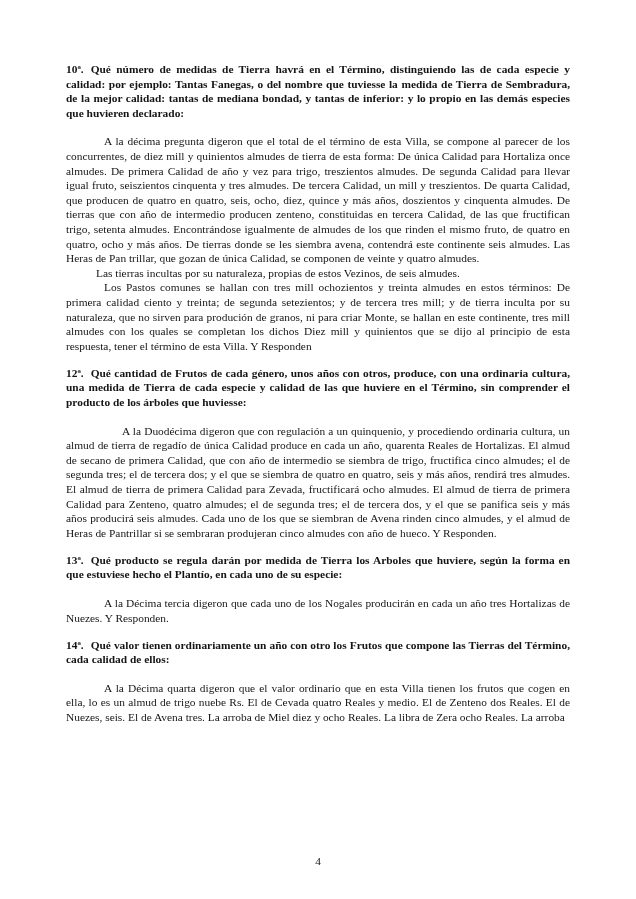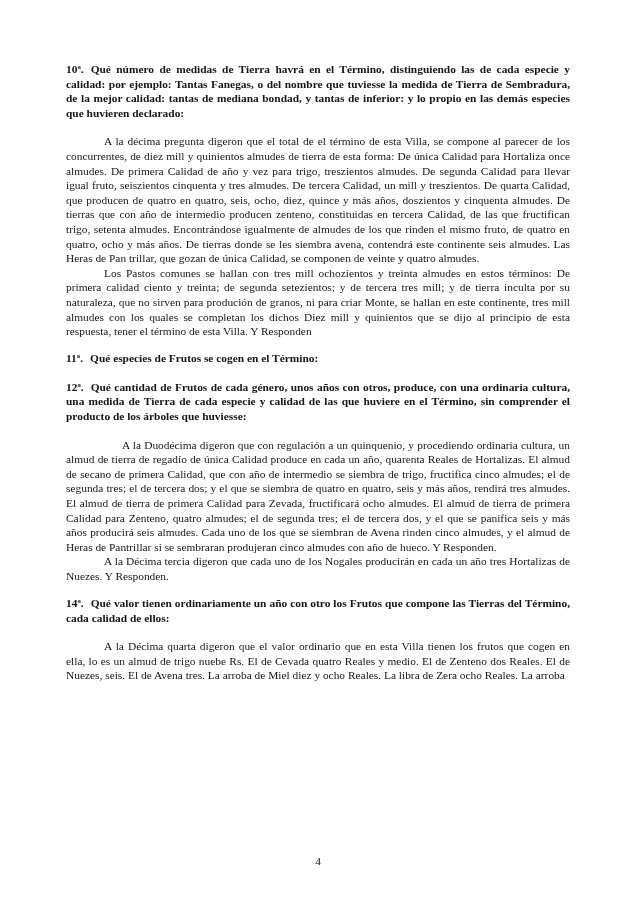--- a/index.html
+++ b/index.html
@@ -60,33 +60,34 @@
 </style>
 </head>
 <body>
 
 <div class="page">
   <div class="content">
 
     <section>
       <p class="q-heading first"><span class="qnum">10ª.</span><span>Qué número de medidas de Tierra havrá en el Término, distinguiendo las de cada especie y calidad: por ejemplo: Tantas Fanegas, o del nombre que tuviesse la medida de Tierra de Sembradura, de la mejor calidad: tantas de mediana bondad, y tantas de inferior: y lo propio en las demás especies que huvieren declarado:</span></p>
       <p class="answer">A la décima pregunta digeron que el total de el término de esta Villa, se compone al parecer de los concurrentes, de diez mill y quinientos almudes de tierra de esta forma: De única Calidad para Hortaliza once almudes. De primera Calidad de año y vez para trigo, treszientos almudes. De segunda Calidad para llevar igual fruto, seiszientos cinquenta y tres almudes. De tercera Calidad, un mill y treszientos. De quarta Calidad, que producen de quatro en quatro, seis, ocho, diez, quince y más años, doszientos y cinquenta almudes. De tierras que con año de intermedio producen zenteno, constituidas en tercera Calidad, de las que fructifican trigo, setenta almudes. Encontrándose igualmente de almudes de los que rinden el mismo fruto, de quatro en quatro, ocho y más años. De tierras donde se les siembra avena, contendrá este continente seis almudes. Las Heras de Pan trillar, que gozan de única Calidad, se componen de veinte y quatro almudes.</p>
+      <p class="answer indent-sm">Las tierras incultas por su naturaleza, propias de estos Vezinos, de seis almudes.</p>
       <p class="answer">Los Pastos comunes se hallan con tres mill ochozientos y treinta almudes en estos términos: De primera calidad ciento y treinta; de segunda setezientos; y de tercera tres mill; y de tierra inculta por su naturaleza, que no sirven para produción de granos, ni para criar Monte, se hallan en este continente, tres mill almudes con los quales se completan los dichos Diez mill y quinientos que se dijo al principio de esta respuesta, tener el término de esta Villa. Y Responden</p>
     </section>
 
     <section>
-      <p class="q-heading"><span class="qnum">11ª.</span><span>Qué especies de Frutos se cogen en el Término:</span></p>
     </section>
 
     <section>
       <p class="q-heading"><span class="qnum">12ª.</span><span>Qué cantidad de Frutos de cada género, unos años con otros, produce, con una ordinaria cultura, una medida de Tierra de cada especie y calidad de las que huviere en el Término, sin comprender el producto de los árboles que huviesse:</span></p>
       <p class="answer indent-lg">A la Duodécima digeron que con regulación a un quinquenio, y procediendo ordinaria cultura, un almud de tierra de regadío de única Calidad produce en cada un año, quarenta Reales de Hortalizas. El almud de secano de primera Calidad, que con año de intermedio se siembra de trigo, fructifica cinco almudes; el de segunda tres; el de tercera dos; y el que se siembra de quatro en quatro, seis y más años, rendirá tres almudes. El almud de tierra de primera Calidad para Zevada, fructificará ocho almudes. El almud de tierra de primera Calidad para Zenteno, quatro almudes; el de segunda tres; el de tercera dos, y el que se panifica seis y más años producirá seis almudes. Cada uno de los que se siembran de Avena rinden cinco almudes, y el almud de Heras de Pantrillar si se sembraran produjeran cinco almudes con año de hueco. Y Responden.</p>
     </section>
 
     <section>
+      <p class="q-heading"><span class="qnum">13ª.</span><span>Qué producto se regula darán por medida de Tierra los Arboles que huviere, según la forma en que estuviese hecho el Plantío, en cada uno de su especie:</span></p>
       <p class="answer">A la Décima tercia digeron que cada uno de los Nogales producirán en cada un año tres Hortalizas de Nuezes. Y Responden.</p>
     </section>
 
     <section>
       <p class="q-heading"><span class="qnum">14ª.</span><span>Qué valor tienen ordinariamente un año con otro los Frutos que compone las Tierras del Término, cada calidad de ellos:</span></p>
       <p class="answer">A la Décima quarta digeron que el valor ordinario que en esta Villa tienen los frutos que cogen en ella, lo es un almud de trigo nuebe Rs. El de Cevada quatro Reales y medio. El de Zenteno dos Reales. El de Nuezes, seis. El de Avena tres. La arroba de Miel diez y ocho Reales. La libra de Zera ocho Reales. La arroba</p>
     </section>
 
   </div>
 

